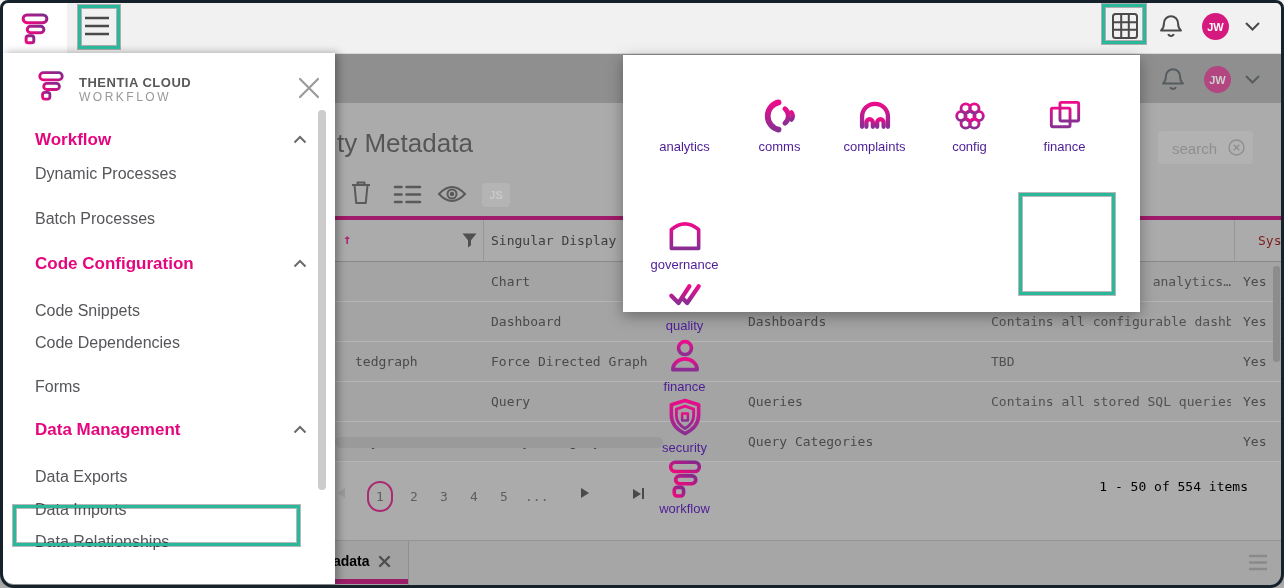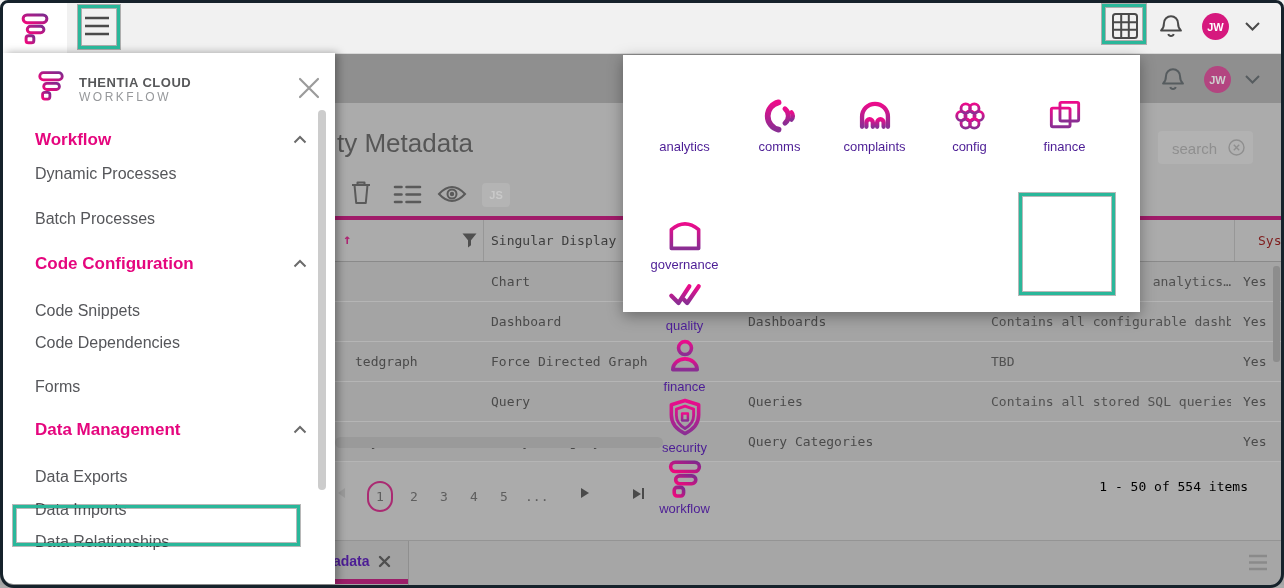--- a/index.html
+++ b/index.html
@@ -54,21 +54,21 @@
   .pg-next{position:absolute;left:246px;top:10px;width:0;height:0;border-left:8px solid #4a4a4a;
     border-top:5px solid transparent;border-bottom:5px solid transparent;}
   .pg-last{position:absolute;left:298px;top:10px;display:flex;align-items:center;}
   .pg-last .tri{width:0;height:0;border-left:8px solid #4a4a4a;border-top:5px solid transparent;border-bottom:5px solid transparent;}
   .pg-last .bar{width:2px;height:11px;background:#4a4a4a;margin-left:1px;}
   .pg-range{position:absolute;right:36px;top:1px;color:#000000;}
 
   
   .tabbar{position:absolute;left:0;right:0;top:540px;height:44px;background:#a6a6a6;border-top:1px solid #949494;}
   .tab{position:absolute;left:300px;top:0;width:108px;height:44px;background:#a2a2a2;border-right:1px solid #8f8f8f;}
-  .tab-label{position:absolute;left:33px;top:12px;font-size:14px;font-weight:bold;color:#4c1d95;}
+  .tab-label{position:absolute;left:33px;top:12px;font-size:14px;font-weight:bold;color:#000000;}
   .tab-close{position:absolute;left:78px;top:14px;}
   .tab-underline{position:absolute;left:0;right:0;top:38px;height:5px;background:#9c1e69;}
   .tab-menu{position:absolute;right:16px;top:13px;}
 
   
   .topbar{position:absolute;left:0;right:0;top:0;height:53px;background:#f1f1f1;border-bottom:1px solid #d9d9d9;z-index:10;}
   .logo-box{position:absolute;left:3px;top:2px;width:64px;height:51px;background:#ffffff;display:flex;align-items:center;justify-content:center;}
   .hamburger{position:absolute;left:84px;top:15px;}
   .grid-btn{position:absolute;left:1111px;top:12px;}
   .bell-btn{position:absolute;left:1158px;top:12px;color:#4a4a4a;}

